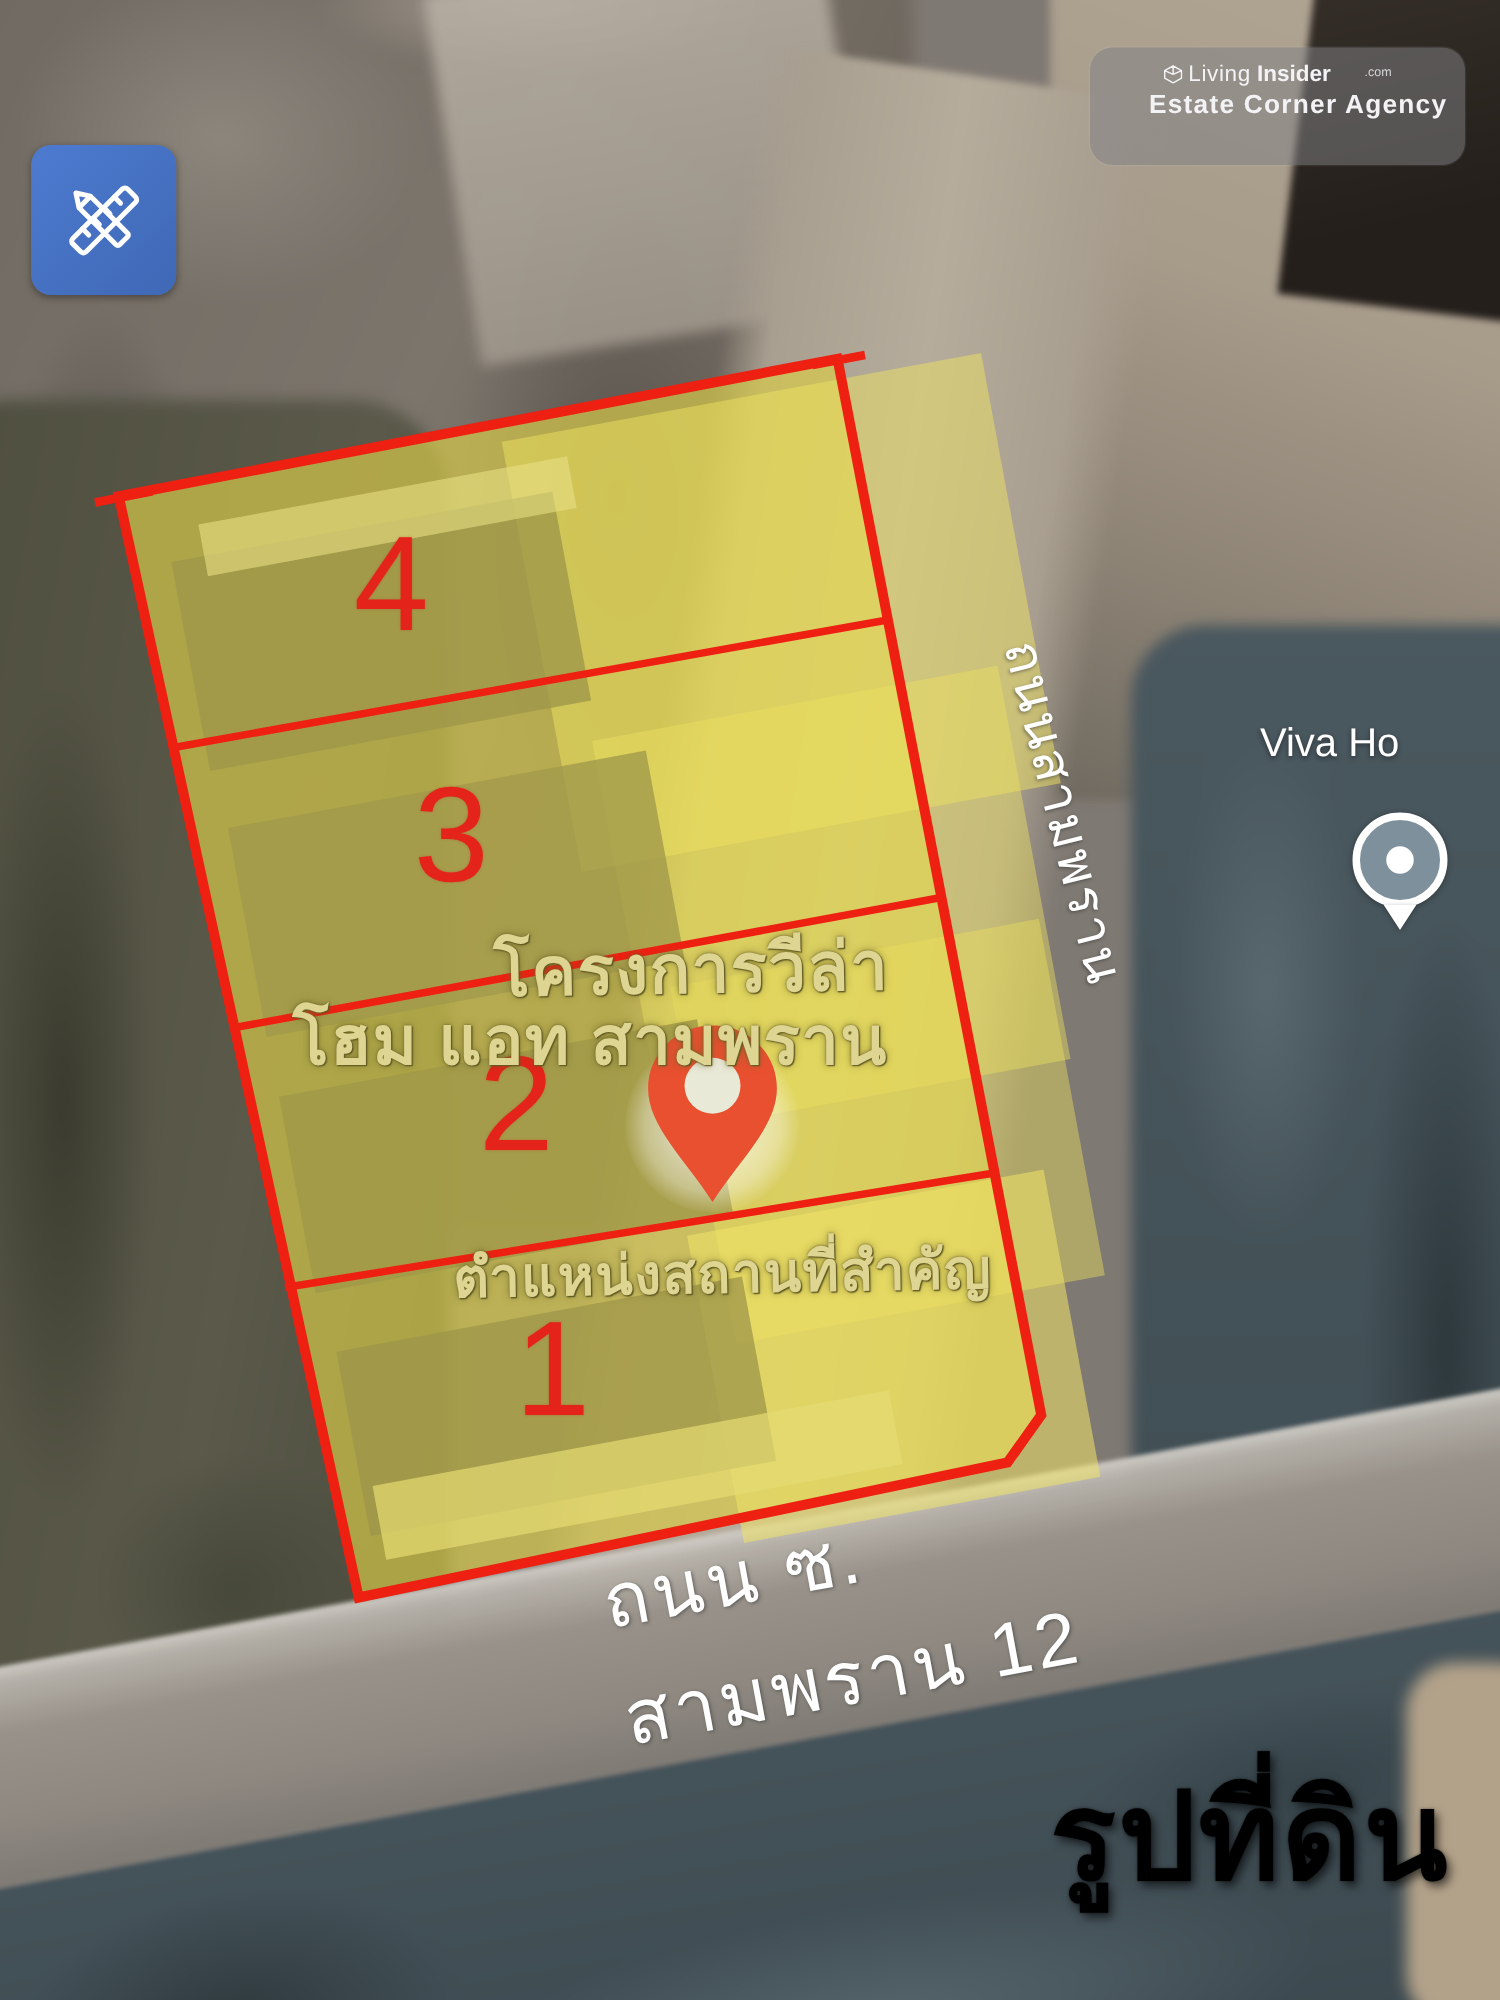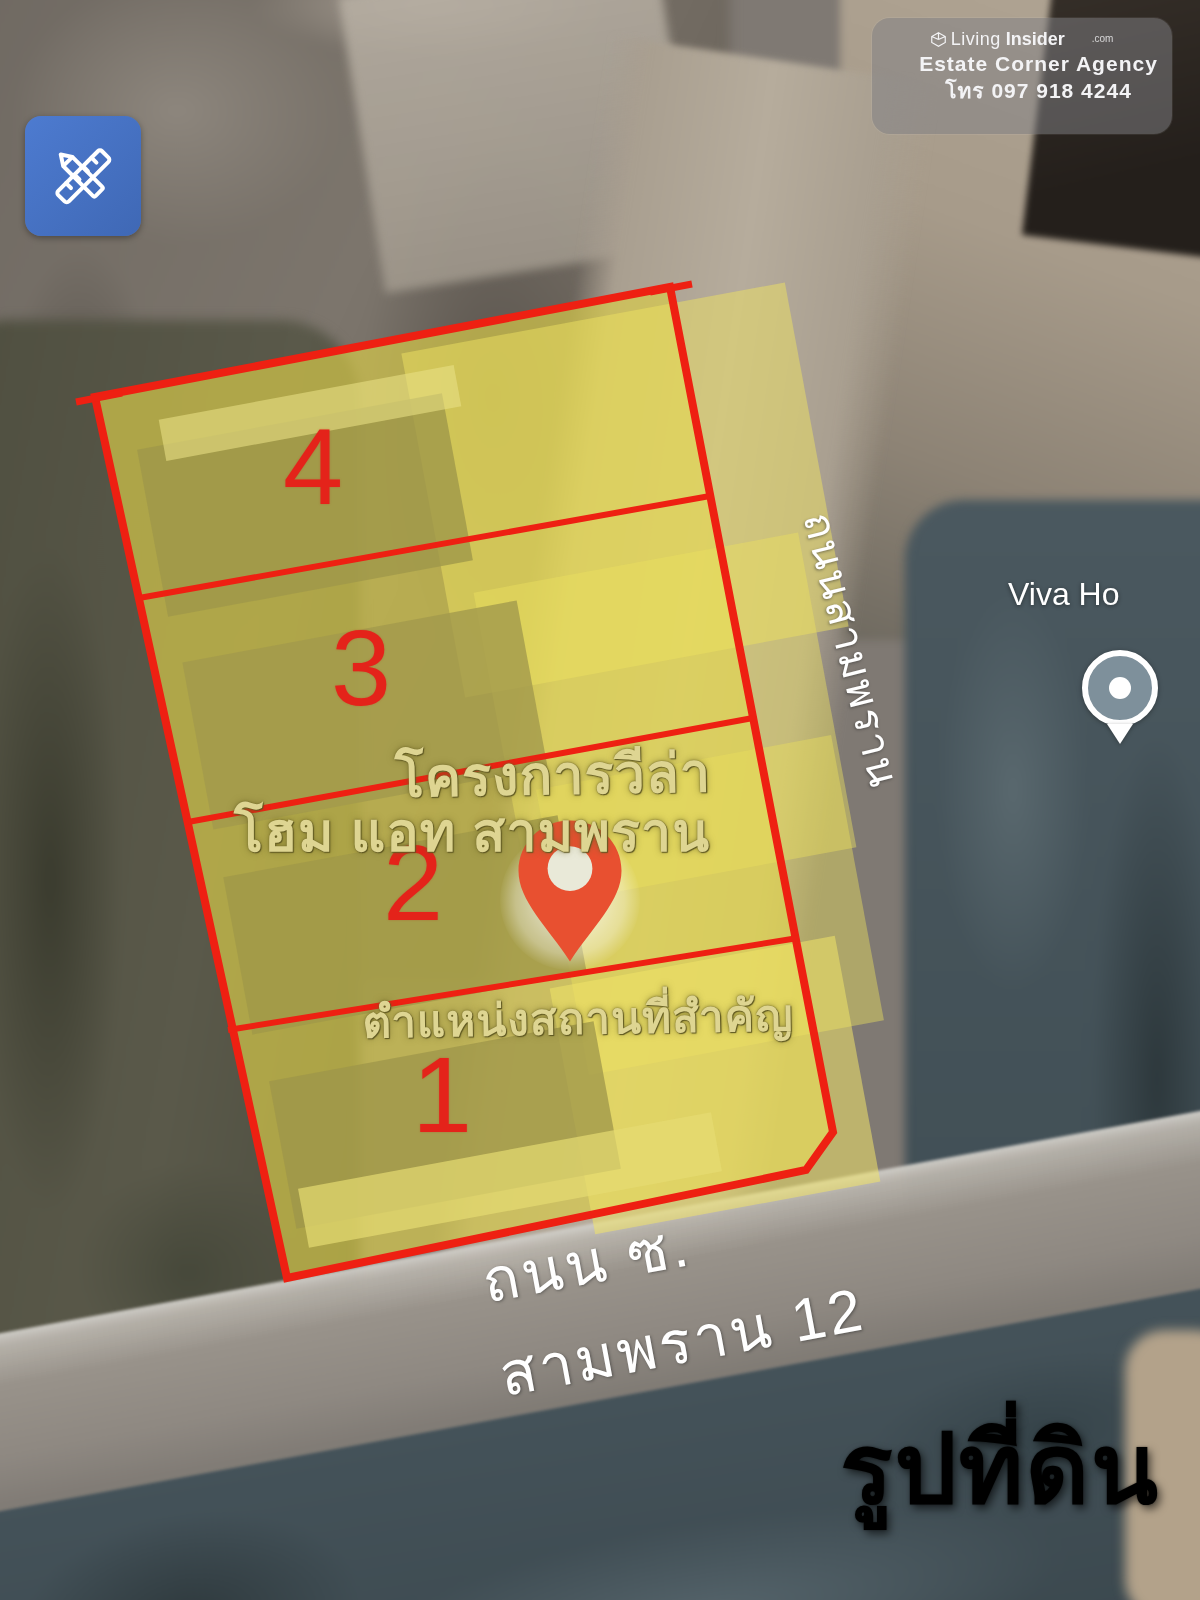--- a/index.html
+++ b/index.html
@@ -117,21 +117,21 @@
   .viva-label{
     left:1008px;top:576px;font-size:32px;color:#fff;font-weight:400;white-space:nowrap;
     text-shadow:0 1px 4px rgba(0,0,0,.45);
   }
   .big-caption{
     font-size:98px;font-weight:800;color:#000000;letter-spacing:2px;
     text-shadow:3px 4px 8px rgba(0,0,0,.6),0 0 2px rgba(0,0,0,.5);
   }
   
   .watermark{
-    left:872px;top:18px;width:300px;height:116px;border-radius:18px;
+    left:872px;top:38px;width:300px;height:94px;border-radius:18px;
     background:rgba(128,128,132,.52);color:#f3f3f5;text-align:center;
     box-shadow:0 0 0 1px rgba(255,255,255,.07);
     padding-top:10px;box-sizing:border-box;
   }
   .wm-line1{font-size:18px;line-height:22px;display:flex;align-items:center;justify-content:center;gap:5px;}
   .wm-prefix{font-weight:300;letter-spacing:.5px;}
   .wm-bold{font-weight:700;}
   .wm-tld{font-size:10px;opacity:.8;margin-left:22px;}
   .wm-line2,.wm-line3{font-size:21px;line-height:27px;font-weight:700;letter-spacing:1px;margin-left:33px;}
   
@@ -213,21 +213,20 @@
   <div class="abs watermark">
     <div class="wm-line1">
       <svg width="15" height="15" viewBox="0 0 20 20">
         <path d="M10 1 L19 6 L19 14 L10 19 L1 14 L1 6 Z M10 1 L10 10 M1 6 L10 10 M19 6 L10 10" fill="none" stroke="#f3f3f5" stroke-width="1.6"></path>
       </svg>
       <span class="wm-prefix">Living</span>
         <span class="wm-bold">Insider</span>
         <span class="wm-tld">.com</span>
     </div>
     <div class="wm-line2">Estate Corner Agency</div>
-    <div class="wm-line3">โทร 097 918 4244</div>
   </div>
 
   <button class="measure-btn">
     <svg width="70" height="70" viewBox="0 0 70 70">
       <g fill="none" stroke="#ffffff" stroke-width="4" stroke-linejoin="round" stroke-linecap="round">
 
         <g transform="rotate(-45 35 35)">
           <rect x="4" y="28" width="62" height="15" rx="3"></rect>
           <line x1="18" y1="28" x2="18" y2="35"></line>
           <line x1="30" y1="28" x2="30" y2="35"></line>

